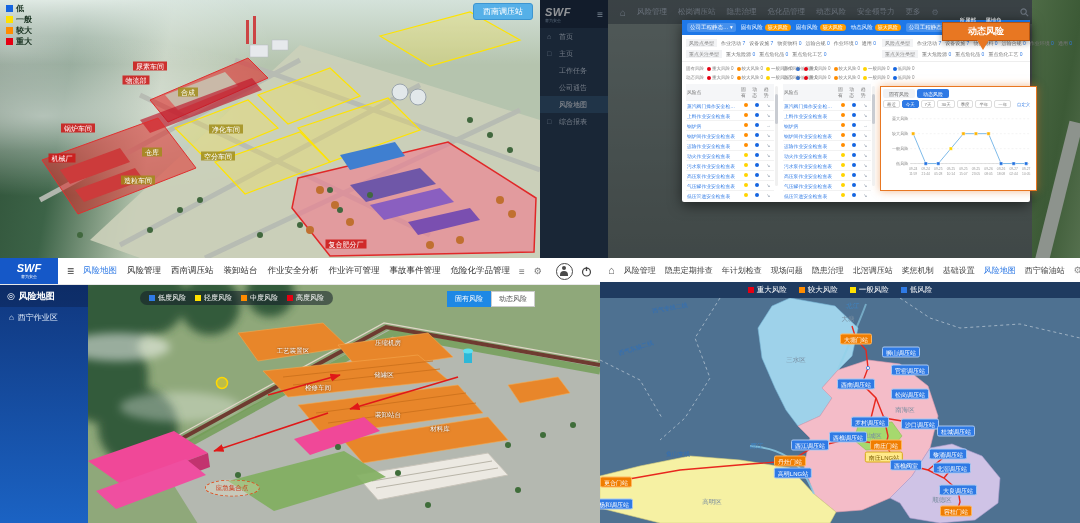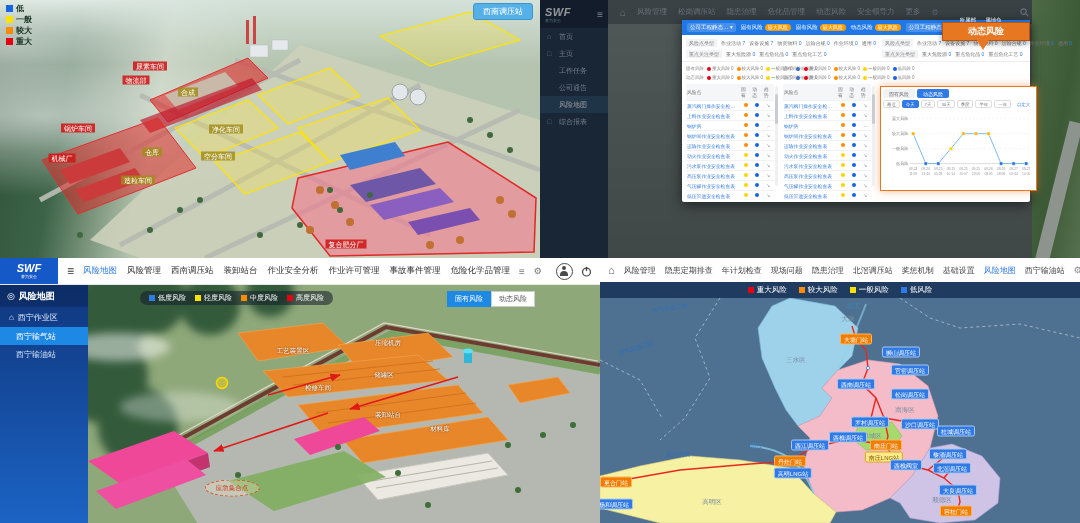--- a/index.html
+++ b/index.html
@@ -742,25 +742,20 @@
     <div class="bl-body">
       <div class="bl-side">
         <div class="bl-side-title">
           <span>◎</span>
           <span>风险地图</span>
         </div>
         <div class="bl-group">
           <span>⌂</span>
           <span>西宁作业区</span>
         </div>
-        <div>
-
-        <div class="bl-child active">西宁输气站</div>
-            <div class="bl-child">西宁输油站</div>
-          </div>
       </div>
       <div class="bl-map">
         <svg width="512" height="239" viewBox="0 0 512 239">
           <defs>
               <filter id="blur4">
                 <feGaussianBlur stdDeviation="4"></feGaussianBlur>
               </filter>
             </defs>
           <rect width="512" height="239" fill="#8fa87a"></rect>
           <g filter="url(#blur4)" fill="#2c5236" opacity="0.9">

